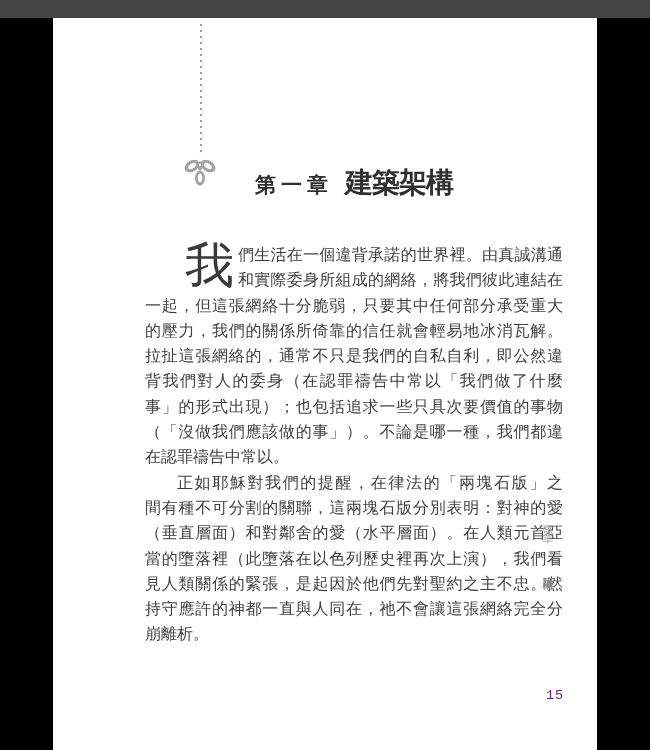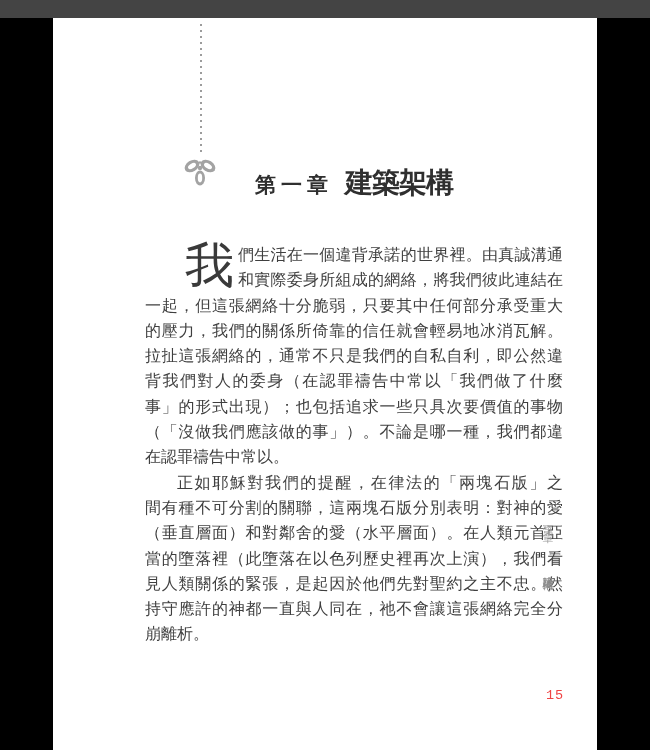--- a/index.html
+++ b/index.html
@@ -105,21 +105,21 @@
   }
   #side-chapter-label { left: 539px; top: 499px; color: #9f9f9f; }
   #side-chapter-title { left: 539px; top: 549px; color: #8c8c8c; letter-spacing: 1px; }
 
   #page-number {
     position: absolute;
     left: 546px;
     top: 670px;
     font-size: 13.5px;
     letter-spacing: 1px;
-    color: #ef4444;
+    color: #701a75;
   }
 </style>
 </head>
 <body>
 
 <div id="stage">
 
   <div id="band-left" class="band"></div>
   <div id="band-right" class="band"></div>
 

